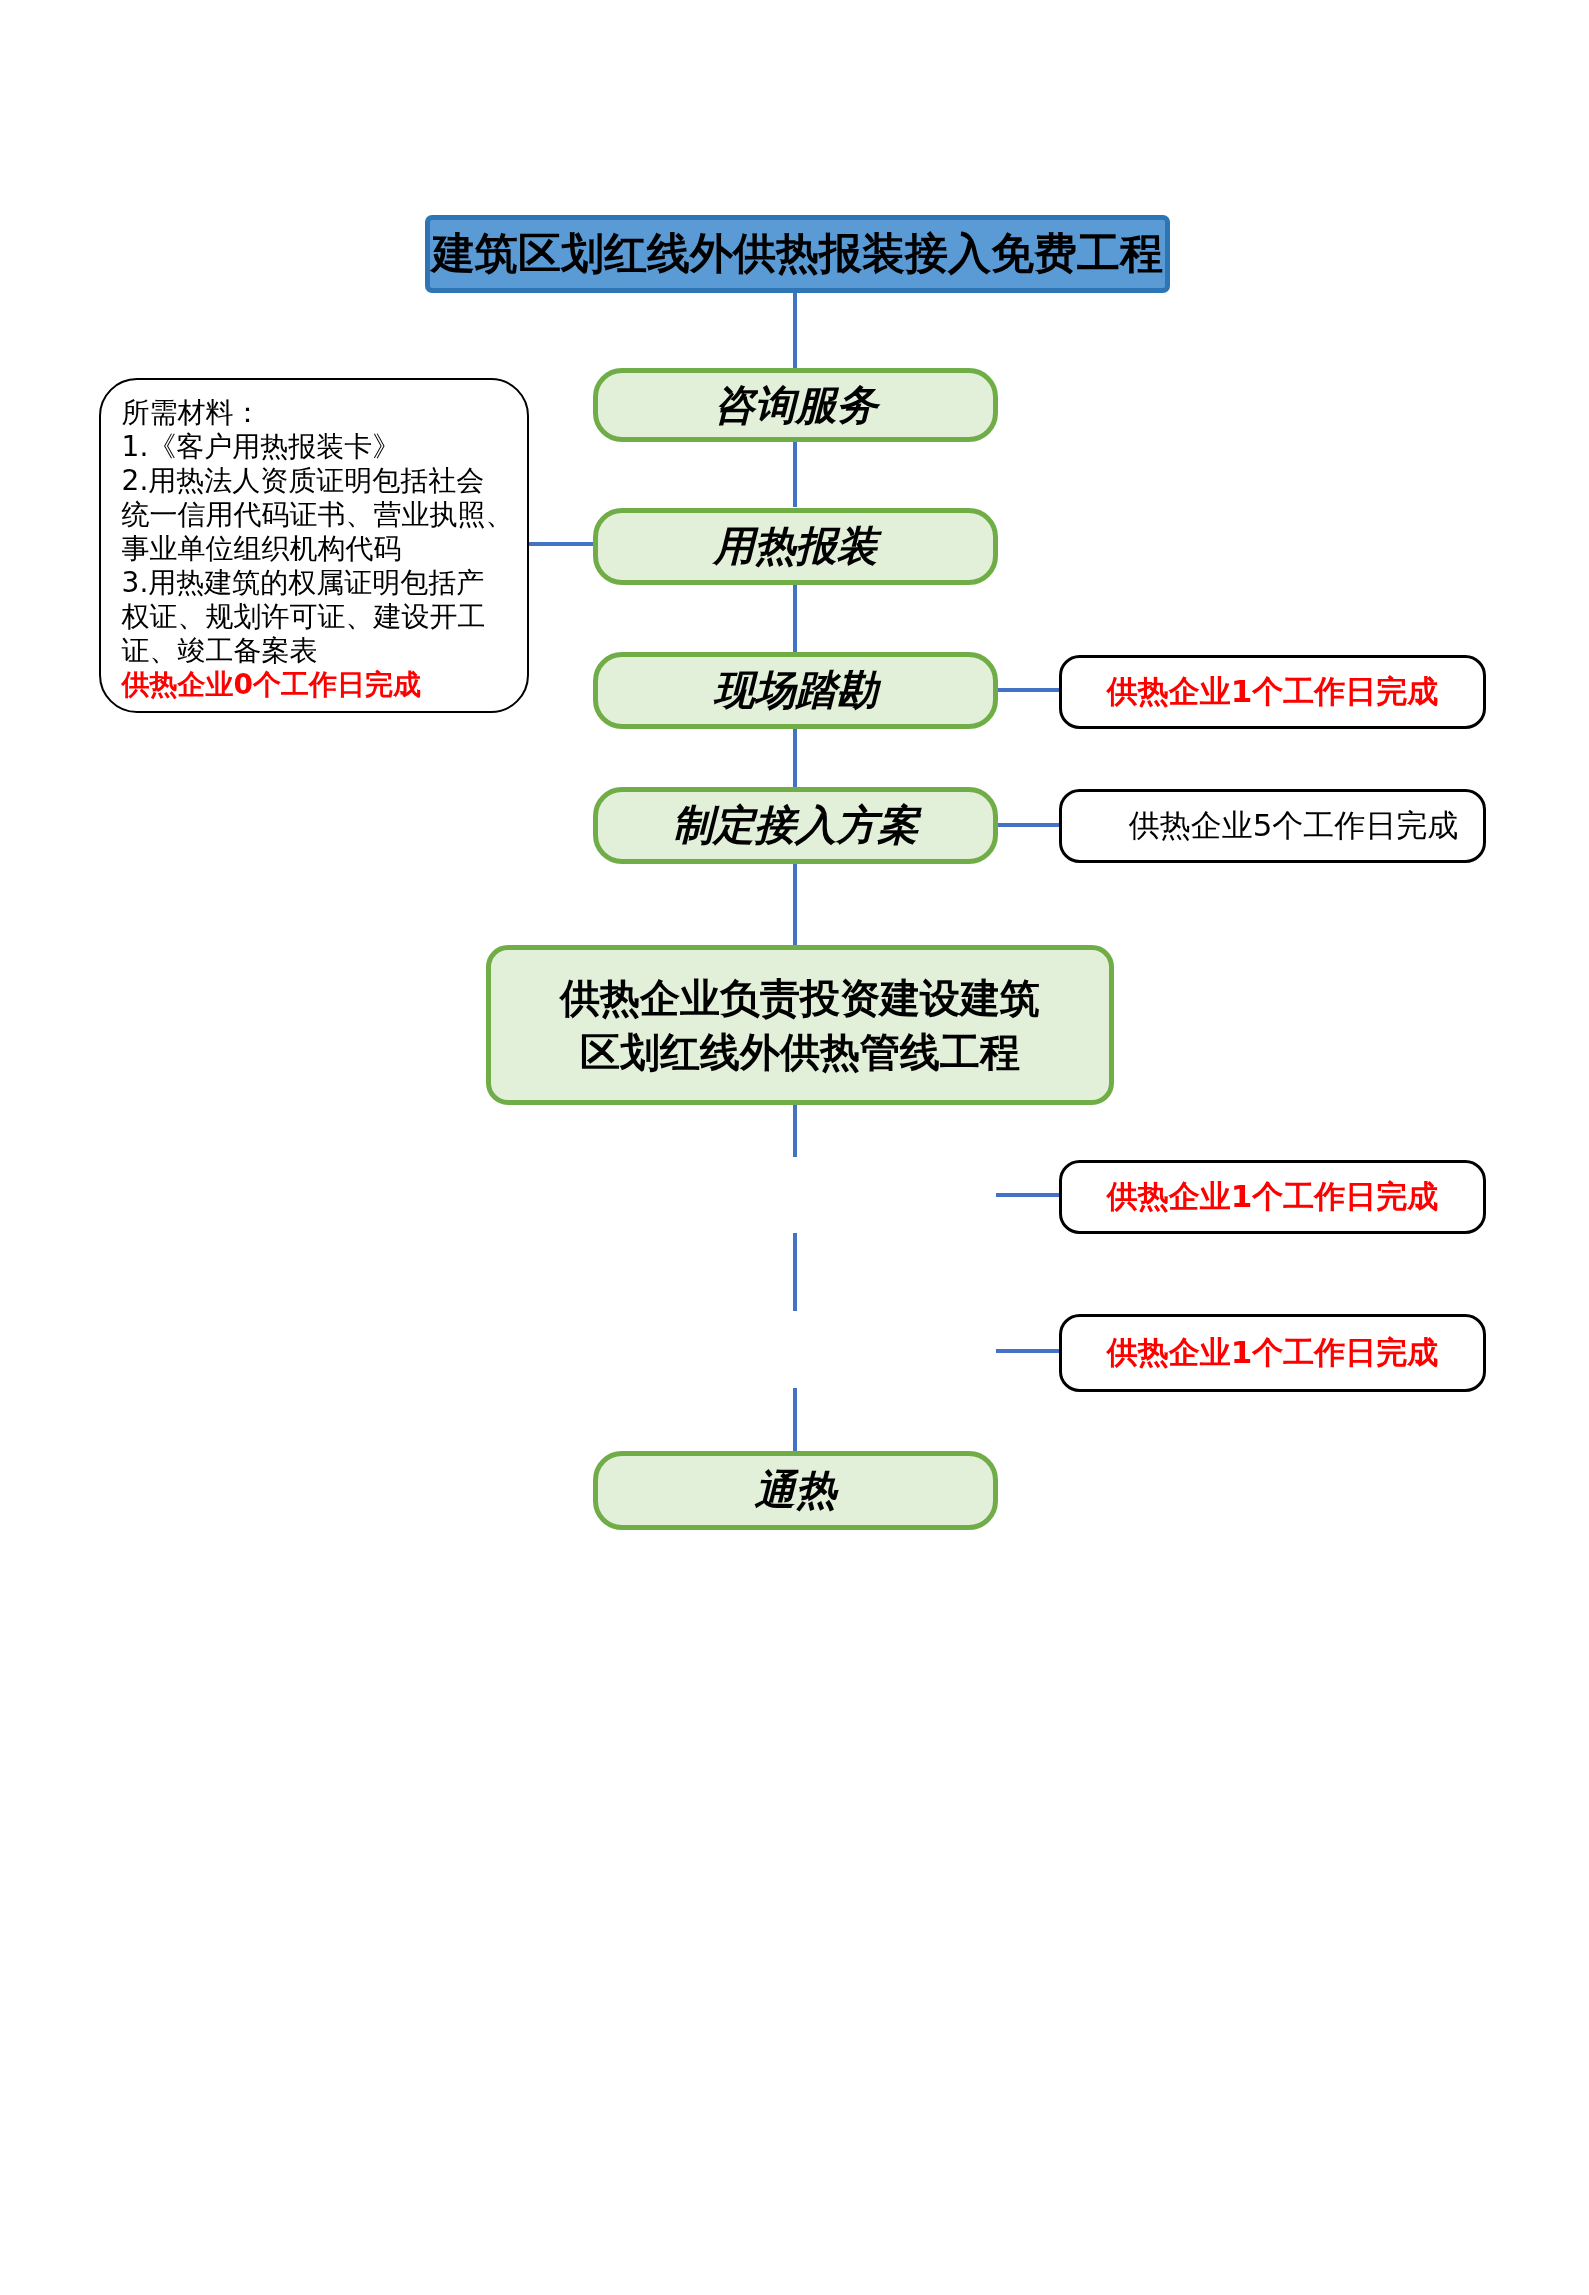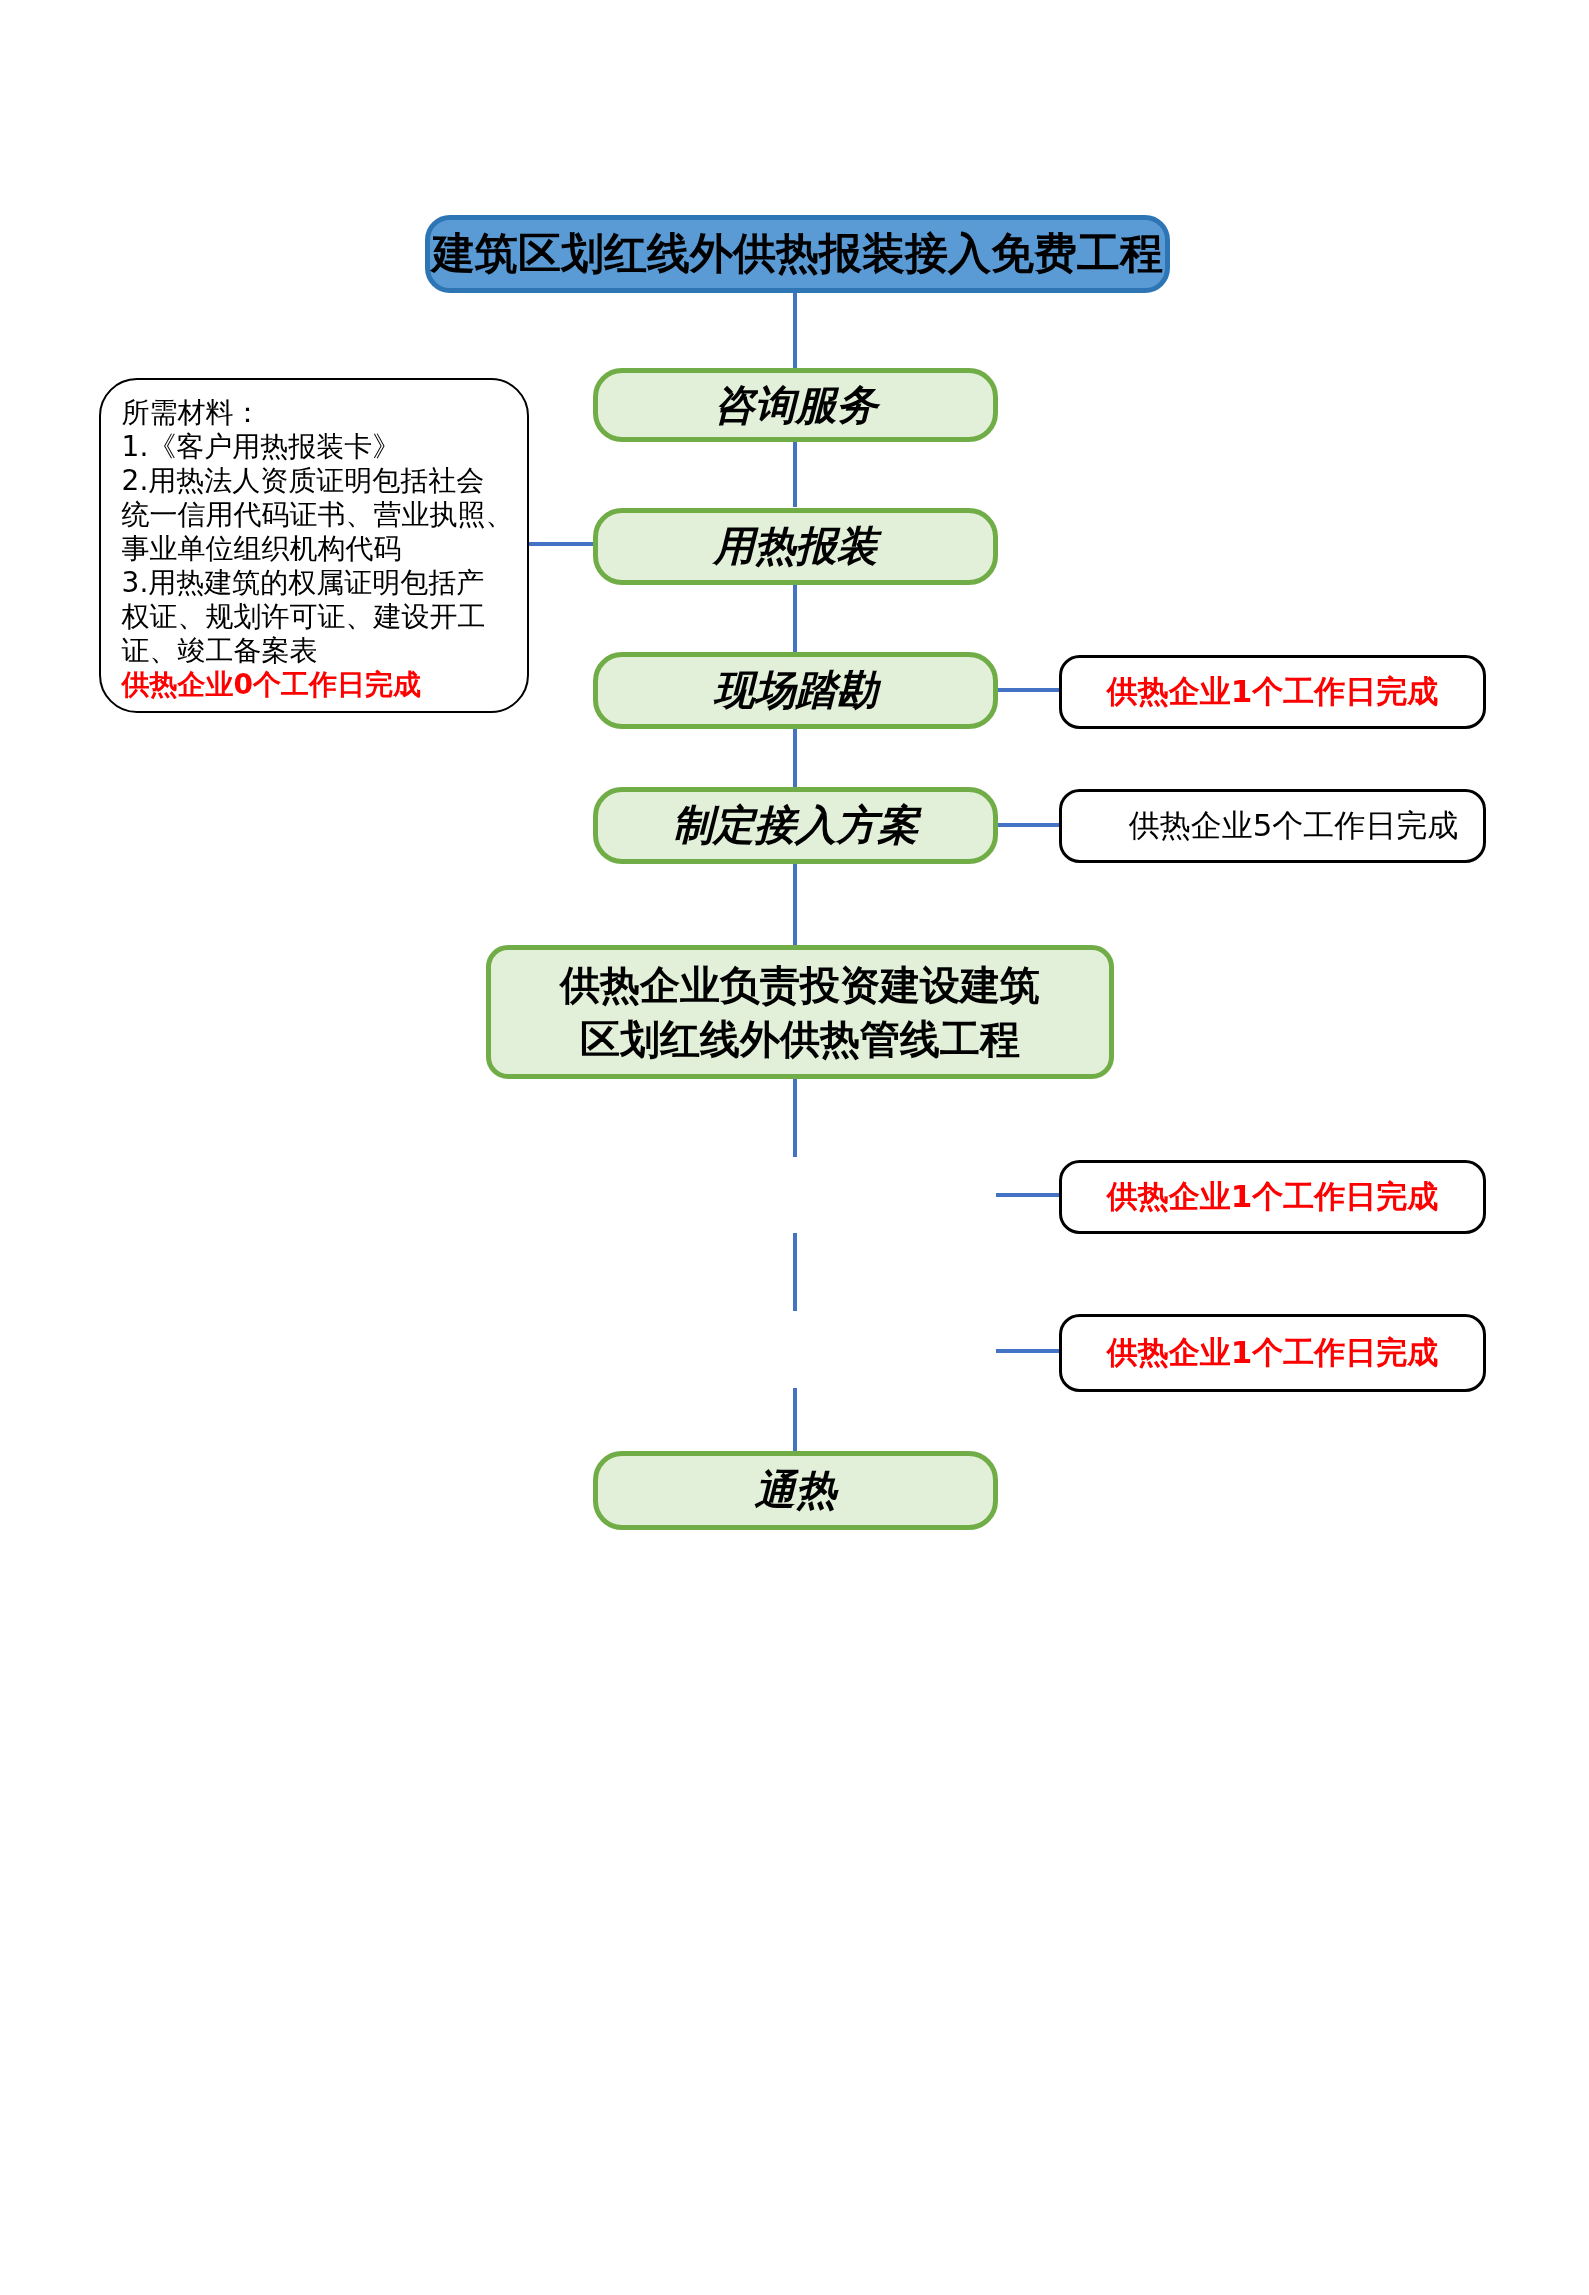--- a/index.html
+++ b/index.html
@@ -16,32 +16,32 @@
     display:flex;
     flex-direction:column;
     align-items:center;
     justify-content:center;
     text-align:center;
   }
   .title-node {
     left:425px; top:215px; width:745px; height:78px;
     background:#5b9bd5;
     border:5.2px solid #2e75b6;
-    border-radius:25px;
+    border-radius:7px;
     font-size:43px; font-weight:800;
   }
   .step-node {
     left:593px; width:405px; height:77px;
     background:#e2efd9;
     border:5.2px solid #70ad47;
     border-radius:29px;
     font-size:41px; font-weight:800;font-style:italic;
   }
   .big-node {
-    left:486px; top:945px; width:628px; height:134px;
+    left:486px; top:945px; width:628px; height:160px;
     background:#e2efd9;
     border:5.2px solid #70ad47;
     border-radius:22px;
     font-size:40px; font-weight:800;
     line-height:1.35;
   }
   .side-node {
     left:1059px; width:427px; height:74px;
     background:#ffffff;
     border:3.7px solid #000000;

